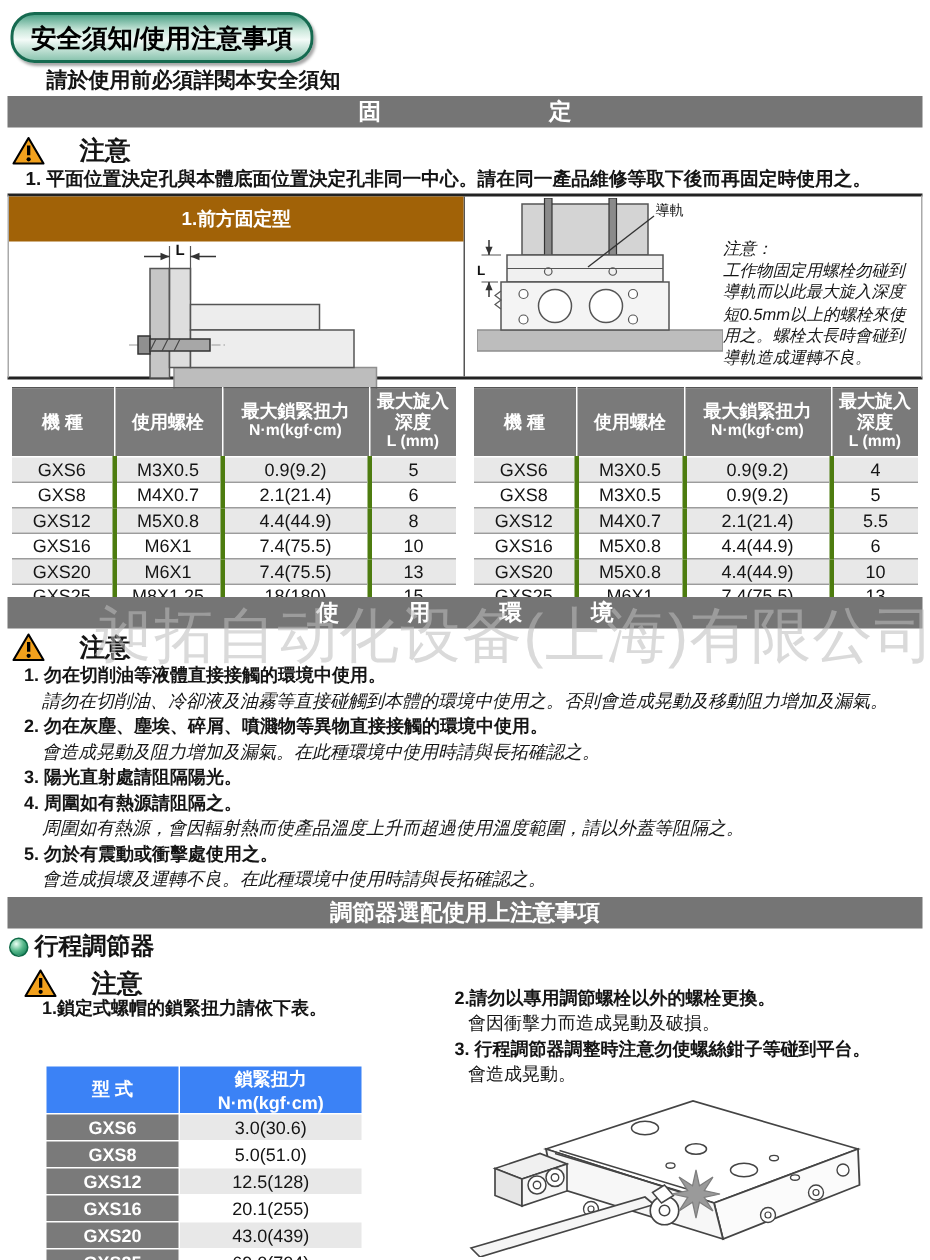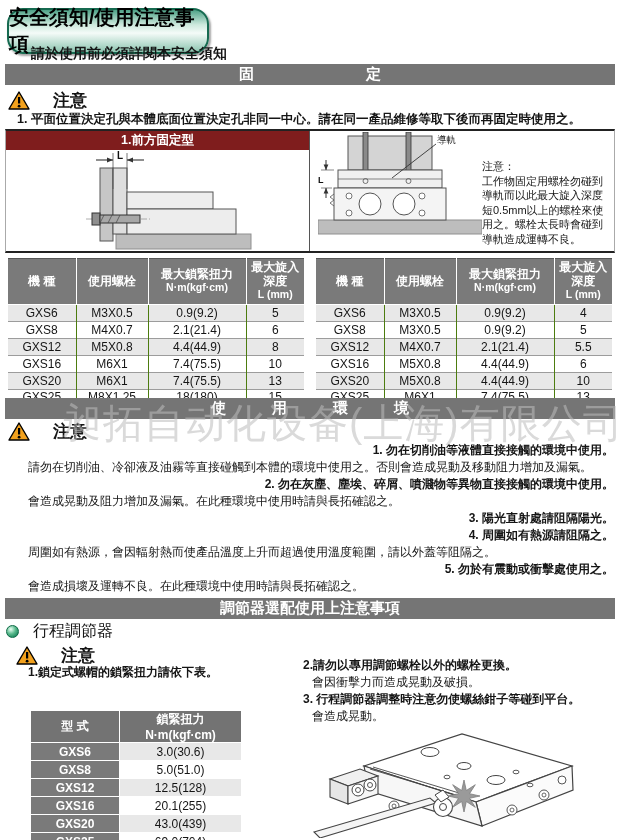--- a/index.html
+++ b/index.html
@@ -8,27 +8,27 @@
     position: relative;
     background: #ffffff;
     font-family: "Liberation Sans", "DejaVu Sans", sans-serif;
     color: #151515;
     overflow: hidden;
   }
   .abs { position: absolute; }
 
   
   .title-pill {
-    left: 7px; top: 8px; width: 202px; height: 46px;
+    left: 7px; top: 8px; width: 202px; height: 34px;
     border-radius: 16px;
     border: 2px solid #166a50;
     background: linear-gradient(180deg, #4ea287 0%, #cde9dd 35%, #f4fbf8 55%, #8cc5b0 85%, #2d English 100%);
     background: linear-gradient(180deg, #4ea287 0%, #cde9dd 35%, #f4fbf8 55%, #8cc5b0 100%);
     display: flex; align-items: center; justify-content: center;
-    font-weight: bold; font-size: 20px; color: #000;
+    font-weight: bold; font-size: 17px; color: #000;
     box-shadow: 1.5px 2px 2px rgba(0,0,0,0.35);
   }
   .subtitle { left: 7px; top: 45px; font-weight: bold; font-size: 14px; margin-left: 24px; }
 
   
   .banner {
     left: 5px; width: 610px; height: 21px;
     background: #757575; color: #fff;
     font-weight: bold; font-size: 15px;
     display: flex; align-items: center; justify-content: center;
@@ -51,79 +51,79 @@
   
   .diagram-panel {
     left: 5px; top: 129px; width: 610px; height: 124px;
     border-top: 2px solid #222; border-bottom: 2px solid #222;
     border-left: 1px solid #aaa; border-right: 1px solid #aaa;
     display: flex;
   }
   .diagram-half { position: relative; width: 50%; height: 100%; }
   .diagram-half.left { border-right: 1px solid #555; }
   .diagram-header {
-    height: 19px; background: #7f1d1d; color: #fff;
+    height: 30px; background: #a16207; color: #fff;
     font-size: 12.5px; font-weight: bold;
     display: flex; align-items: center; justify-content: center;
   }
   .side-note {
     position: absolute; left: 172px; top: 28px; width: 128px;
-    font-size: 11px; line-height: 14.5px;
+    font-size: 11px; line-height: 14.5px; font-style: italic;
   }
 
   
   .bolt-table {
     position: absolute; top: 258px; width: 296px;
     border-collapse: collapse; font-size: 12px;
     border-top: 1px solid #555; border-bottom: 2px solid #222;
   }
   #table-front { left: 8px; }
   #table-top { left: 316px; }
   .bolt-table th {
     background: #7a7a7a; color: #fff; font-weight: bold;
     font-size: 12px; line-height: 13.5px; padding: 2px 0;
     border-left: 1px solid #fff; border-bottom: 1px solid #fff;
   }
   .bolt-table th:first-child { border-left: none; }
   .bolt-table th .unit { display: block; font-size: 10.5px; }
   .bolt-table td {
     text-align: center; height: 17px; padding: 0 2px;
-    border-left: 1px solid #4d7c0f; border-top: 1px solid #9c9c9c;
+    border-left: 3px solid #4d7c0f; border-top: 1px solid #9c9c9c;
   }
   .bolt-table td:first-child { border-left: none; }
   .bolt-table tbody tr:nth-child(odd) { background: #e8e8e8; }
 
   
   #env-notes { left: 8px; top: 442px; width: 606px; }
-  #env-notes .note-head { padding-left: 8px; text-align: right; }
-  #env-notes .note-sub { padding-left: 20px; }
-
-  
-  #adjuster-sub { left: 6px; top: 621px; display: flex; align-items: center; gap: 14px;
-                  font-size: 16px; font-weight: normal; }
+  #env-notes .note-head { padding-left: 8px; }
+  #env-notes .note-sub { padding-left: 20px; font-style: italic; }
+
+  
+  #adjuster-sub { left: 6px; top: 621px; display: flex; align-items: center; gap: 4px;
+                  font-size: 16px; font-weight: bold; }
   .green-ball {
     width: 13px; height: 13px; border-radius: 50%;
     background: radial-gradient(circle at 35% 30%, #eafff4 0%, #59b98c 45%, #17835a 85%);
     border: 1px solid #0e6a46;
   }
   #adj-note1-head { left: 28px; top: 664px; }
   #adj-note1-sub  { left: 36px; top: 682px; margin-top: 36px; }
   #adj-note2-head { left: 303px; top: 657px; }
   #adj-note2-sub  { left: 312px; top: 674px; font-family: Liberation Serif, serif; }
   #adj-note3-head { left: 303px; top: 691px; }
   #adj-note3-sub  { left: 312px; top: 708px; }
 
   
   .torque-table {
     position: absolute; left: 30px; top: 710px; width: 212px;
     border-collapse: separate; border-spacing: 1px;
     font-size: 12px; border-bottom: 2px solid #222; background: #fff;
   }
   .torque-table th {
-    background: #737373; color: #fff; font-weight: bold; height: 20px; font-size: 12px;
+    background: #3b82f6; color: #fff; font-weight: bold; height: 20px; font-size: 12px;
   }
   .torque-table td { text-align: center; height: 17px; }
   .torque-table td.model { background: #7a7a7a; color: #fff; font-weight: bold; width: 88px; }
   .torque-table tr:nth-child(odd) td.value { background: #e8e8e8; }
 
   
   #watermark {
     left: 62px; top: 396px; width: 560px;
     font-size: 40px; color: #bcbcbc; opacity: 0.55;
     white-space: nowrap; letter-spacing: 1px;

